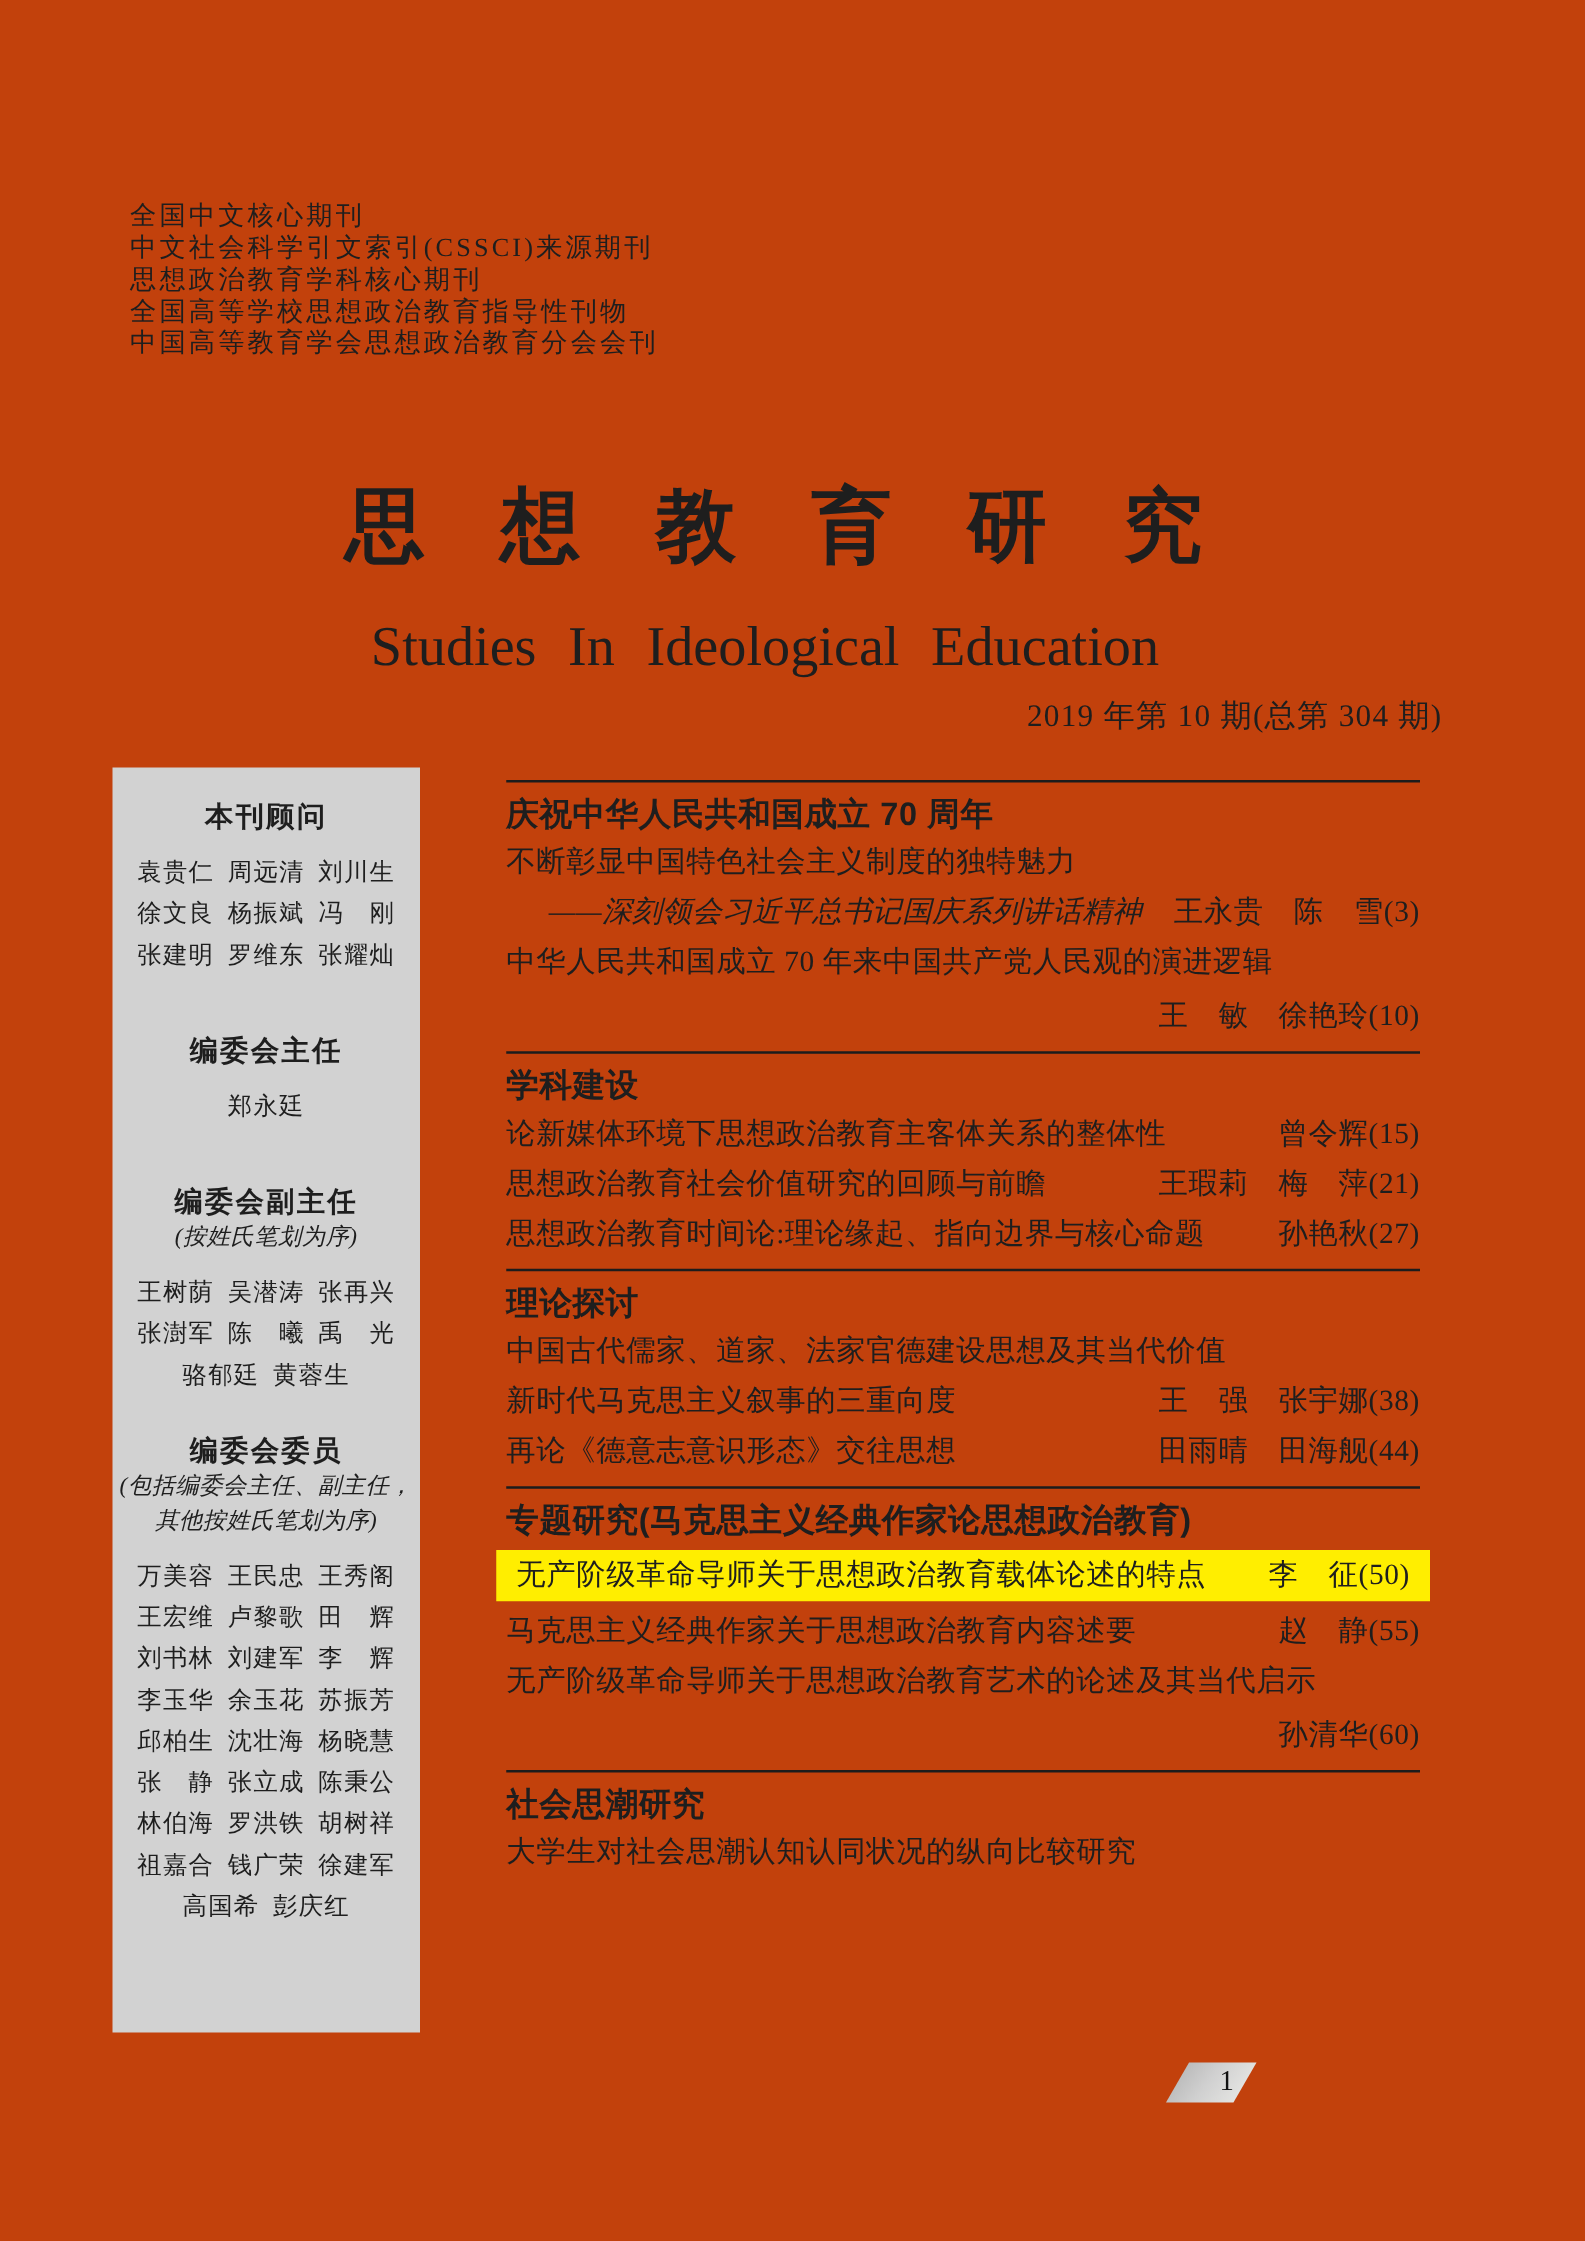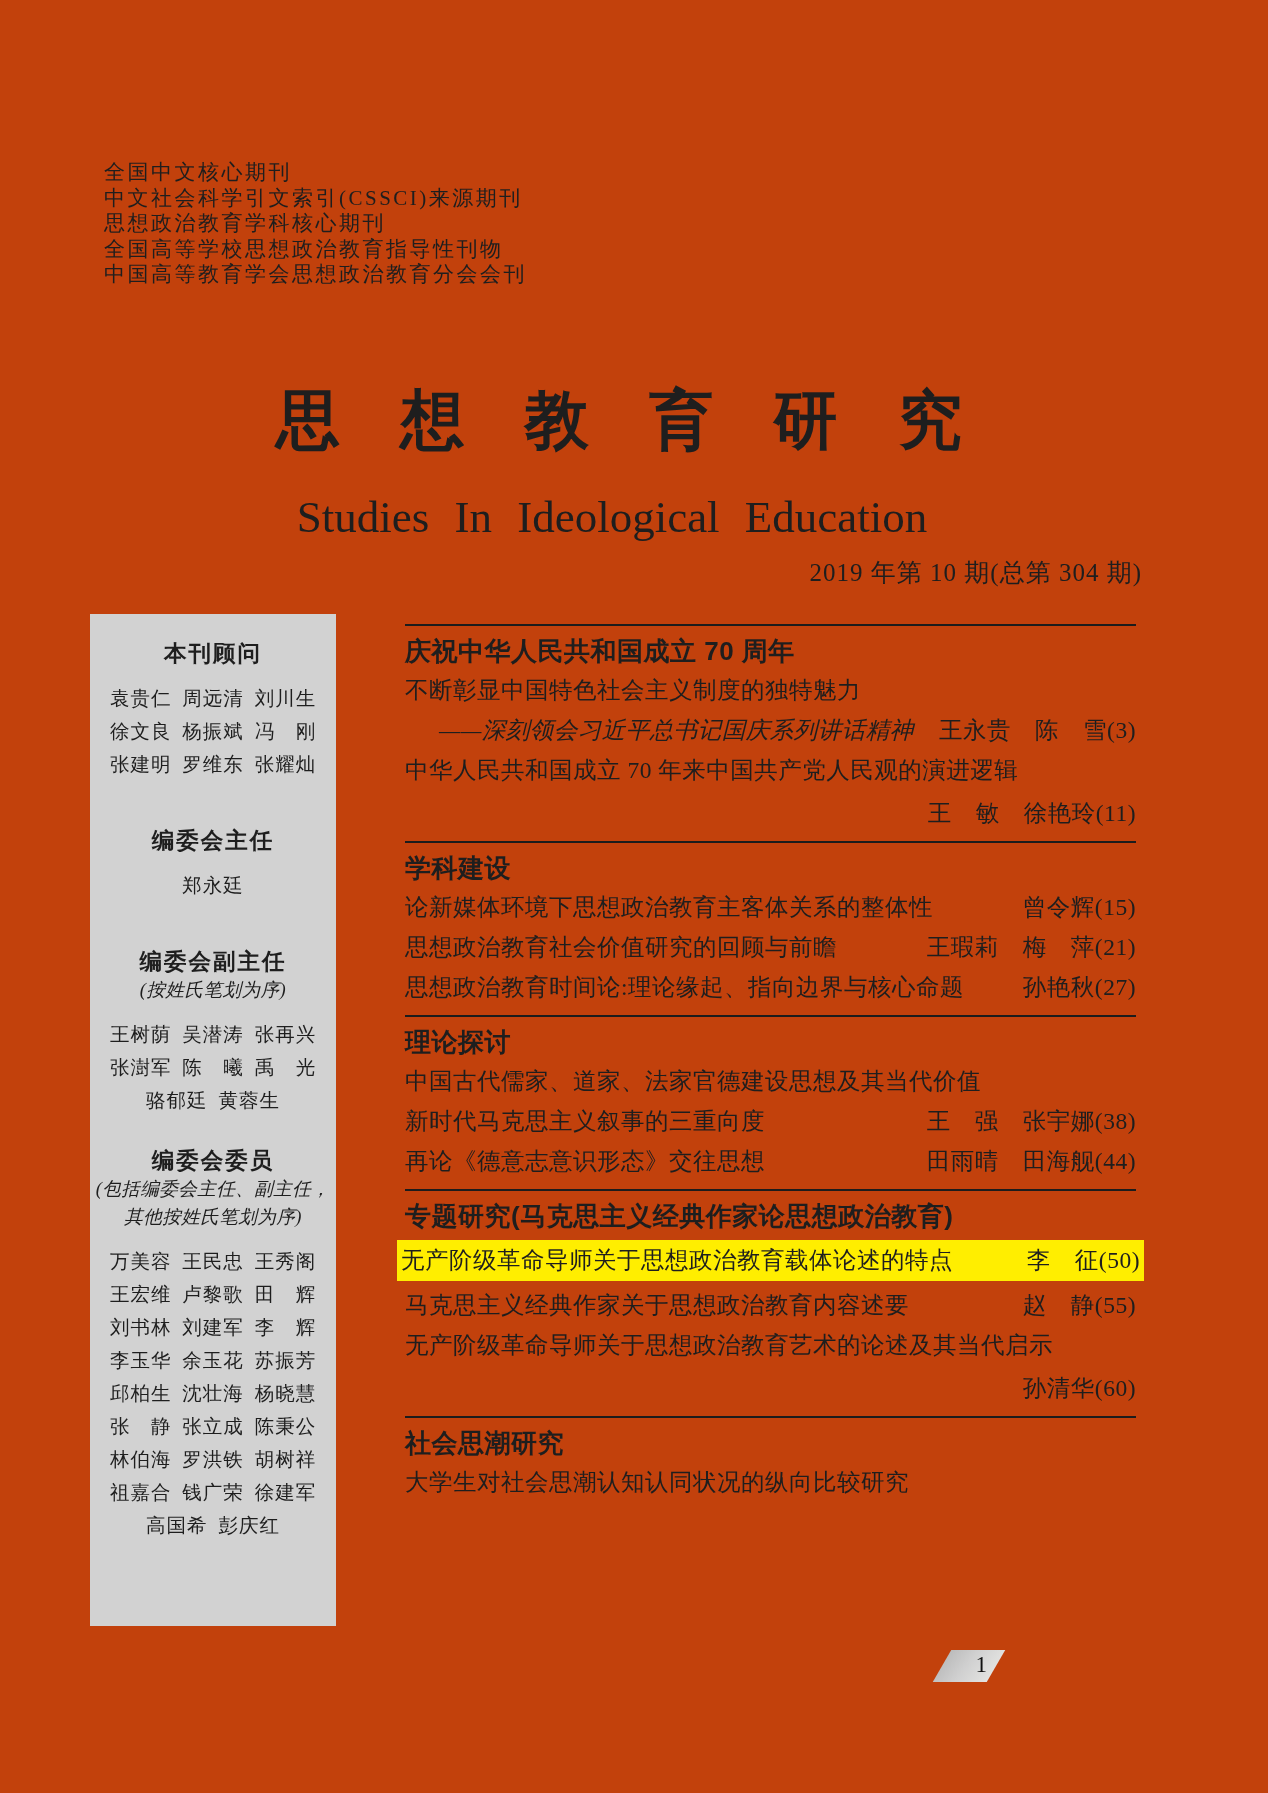--- a/index.html
+++ b/index.html
@@ -8,21 +8,21 @@
 
   
   #credentials{position:absolute;left:104px;top:160px;font-size:21px;line-height:25.5px;letter-spacing:2.5px;}
 
   
   #title-cn{position:absolute;left:276px;top:388px;width:686px;display:flex;justify-content:space-between;
             font-size:64px;font-weight:700;line-height:1;
             font-family:"Liberation Sans","DejaVu Sans",sans-serif;}
   #title-en{position:absolute;left:250px;top:492px;width:724px;text-align:center;font-size:45px;
             line-height:1.15;word-spacing:14px;white-space:nowrap;}
-  #issue-line{position:absolute;left:411px;top:556px;width:731px;text-align:right;font-size:25px;letter-spacing:1px;}
+  #issue-line{position:absolute;left:423px;top:556px;width:731px;text-align:right;font-size:25px;letter-spacing:1px;}
 
   
   #sidebar{position:absolute;left:90px;top:614px;width:246px;height:1012px;background:#d2d2d2;
            text-align:center;box-sizing:border-box;padding-top:26px;}
   .sb-group + .sb-group{margin-top:46px;}
   .sb-group:last-child{margin-top:30px;}
   .sb-heading{font-family:"Liberation Sans","DejaVu Sans",sans-serif;font-size:22.5px;font-weight:700;
               letter-spacing:2px;line-height:28px;}
   .sb-note{font-size:18.5px;font-style:italic;line-height:28px;letter-spacing:.5px;white-space:nowrap;}
   .sb-rows{margin-top:14px;}
@@ -33,21 +33,21 @@
   .rule{border:none;border-top:2.5px solid #1c1c1c;margin:12px 0 0;height:0;}
   .toc-section:first-child .rule{margin-top:0;}
   .toc-heading{font-family:"Liberation Sans","DejaVu Sans",sans-serif;font-size:26px;font-weight:700;
                line-height:30px;margin:10px 0 6px;letter-spacing:.5px;}
   .toc-entry{display:flex;justify-content:space-between;align-items:baseline;
              font-size:23.5px;line-height:31px;margin:9px 0;}
   .toc-entry .t{letter-spacing:.5px;}
   .toc-entry .a{white-space:nowrap;padding-left:18px;letter-spacing:.5px;}
   .toc-entry.indent .t{padding-left:34px;}
   .kai{font-style:italic;}
-  .toc-entry.highlight{padding:5px 4px;margin-left:-8px;margin-right:-8px;}
+  .toc-entry.highlight{padding:5px 16px;margin-left:-8px;margin-right:-8px;}
   .authors-line{text-align:right;font-size:23.5px;line-height:31px;margin:12px 0 9px;letter-spacing:.5px;}
 
   
   #page-marker{position:absolute;left:936px;top:1650px;width:66px;height:32px;}
   .pm-shape{position:absolute;left:6px;right:6px;top:0;bottom:0;
             background:linear-gradient(100deg,#bcbcbc 0%,#d0d0d0 45%,#e3e3e1 100%);
             transform:skewX(-30deg);}
   .pm-num{position:absolute;right:15px;top:2px;font-size:23px;color:#111;}
 </style>
 </head>
@@ -125,21 +125,21 @@
         <div class="toc-entry">
           <span class="t">不断彰显中国特色社会主义制度的独特魅力</span>
         </div>
         <div class="toc-entry indent">
           <span class="t kai">——深刻领会习近平总书记国庆系列讲话精神</span>
           <span class="a">王永贵　陈　雪(3)</span>
         </div>
         <div class="toc-entry">
           <span class="t">中华人民共和国成立 70 年来中国共产党人民观的演进逻辑</span>
         </div>
-        <div class="authors-line">王　敏　徐艳玲(11)</div>
+        <div class="authors-line">王　敏　徐艳玲(10)</div>
       </div>
       <div class="toc-section">
         <div class="rule" style="border-top-color: rgb(28, 28, 28);"></div>
         <h2 class="toc-heading">学科建设</h2>
         <div class="toc-entry">
           <span class="t">论新媒体环境下思想政治教育主客体关系的整体性</span>
           <span class="a">曾令辉(15)</span>
         </div>
         <div class="toc-entry">
           <span class="t">思想政治教育社会价值研究的回顾与前瞻</span>

